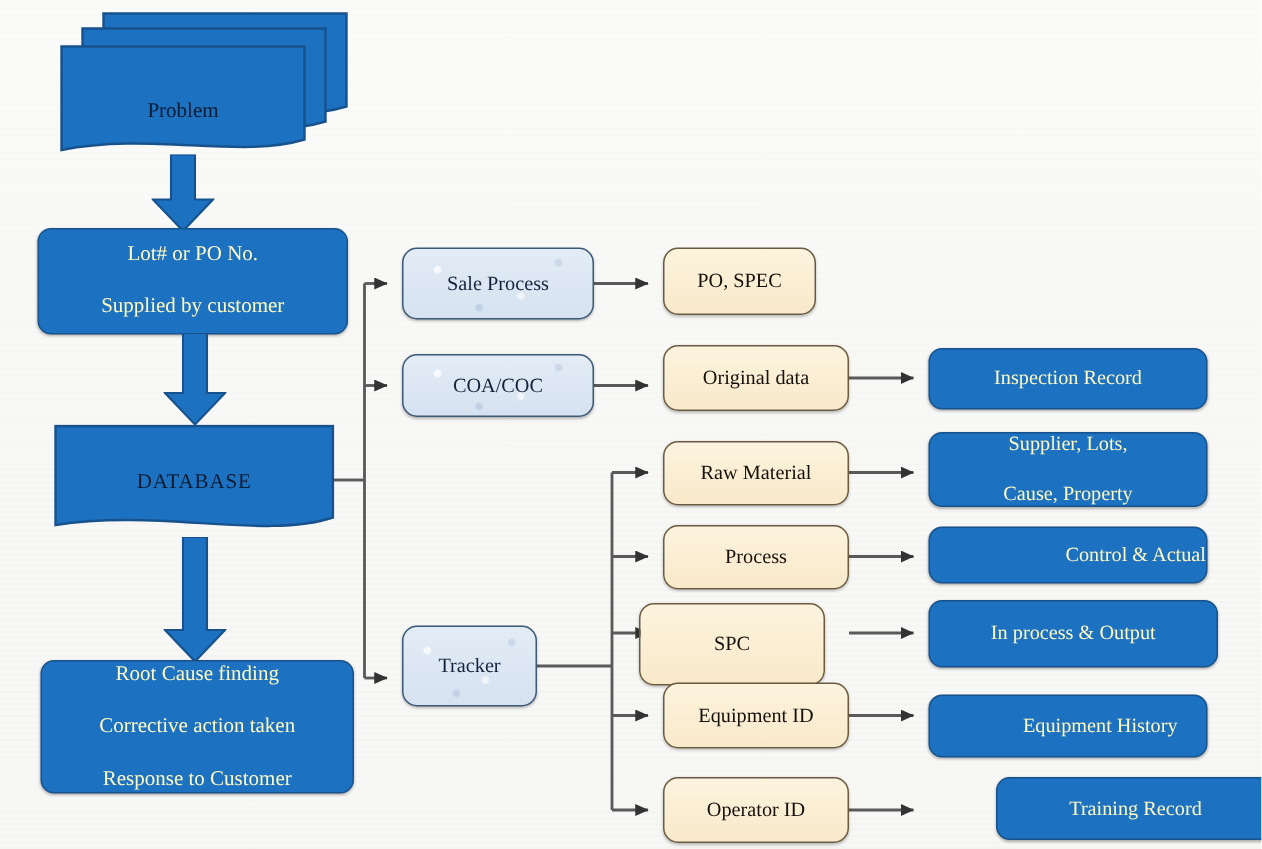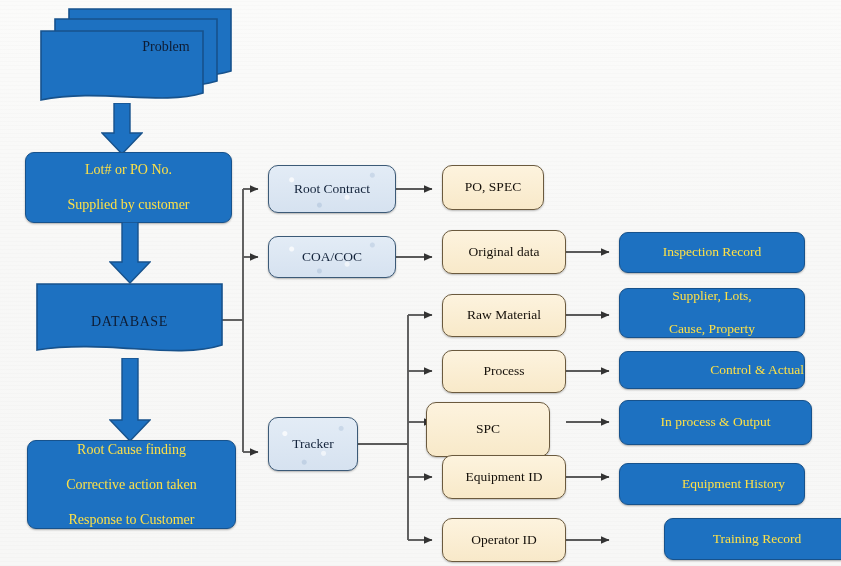--- a/index.html
+++ b/index.html
@@ -33,21 +33,21 @@
     line-height:1.25;
     color:#10233d;
   }
   .node span{ display:block; width:100%; }
 
   
   .blue{
     background:#1d71c1;
     border:1.5px solid #17528c;
     border-radius:9px;
-    color:#fde047;
+    color:#fef9c3;
     box-shadow:0 1px 2px rgba(0,0,0,0.30);
     font-size:13.5px;
   }
   .blue-lg{ font-size:14px; }
 
   
   .paleblue{
     background:#dbe6f2;
     border:1.6px solid #3c5a77;
     border-radius:10px;
@@ -138,21 +138,21 @@
       <path d="M1,1 H163 V63 C120,76 60,58 1,70 Z" fill="#1d71c1" stroke="#17528c" stroke-width="1.6"></path>
     </svg>
 
     <svg style="position:absolute;left:14px;top:10px;width:164px;height:78px;" viewBox="0 0 164 78" preserveAspectRatio="none">
       <path d="M1,1 H163 V63 C120,76 60,58 1,70 Z" fill="#1d71c1" stroke="#17528c" stroke-width="1.6"></path>
     </svg>
 
     <svg style="position:absolute;left:0;top:22px;width:164px;height:78px;" viewBox="0 0 164 78" preserveAspectRatio="none">
       <path d="M1,1 H163 V63 C120,76 60,58 1,70 Z" fill="#1d71c1" stroke="#17528c" stroke-width="1.6"></path>
     </svg>
-    <div class="lbl" style="left:0;top:28px;width:164px;height:22px;padding-left:44px;">Problem</div>
+    <div class="lbl" style="left:0;top:56px;width:164px;height:22px;">Problem</div>
   </div>
 
   <svg class="fatarrow" style="left:101px;top:103px;width:42px;height:52px;" viewBox="0 0 42 52">
     <path d="M13,0 H29 V30 H41 L21,51 L1,30 H13 Z" fill="#1d71c1" stroke="#17528c" stroke-width="1.4"></path>
   </svg>
 
   <div class="node blue blue-lg" style="left:25px;top:152px;width:207px;height:71px;">
     <span>
       <span>Lot# or  PO No.</span><br>
       <span>Supplied by customer</span>
@@ -176,21 +176,21 @@
 
   <div class="node blue blue-lg" style="left:27px;top:440px;width:209px;height:89px;">
     <span>
       <span>Root Cause finding</span><br>
       <span>Corrective action taken</span><br>
       <span>Response to Customer</span>
     </span>
   </div>
 
   <div class="node paleblue" style="left:268px;top:165px;width:128px;height:48px;">
-    <span>Root Contract</span>
+    <span>Sale Process</span>
   </div>
 
   <div class="node paleblue" style="left:268px;top:236px;width:128px;height:42px;">
     <span>COA/COC</span>
   </div>
 
   <div class="node paleblue" style="left:268px;top:417px;width:90px;height:54px;">
     <span>Tracker</span>
   </div>
 

